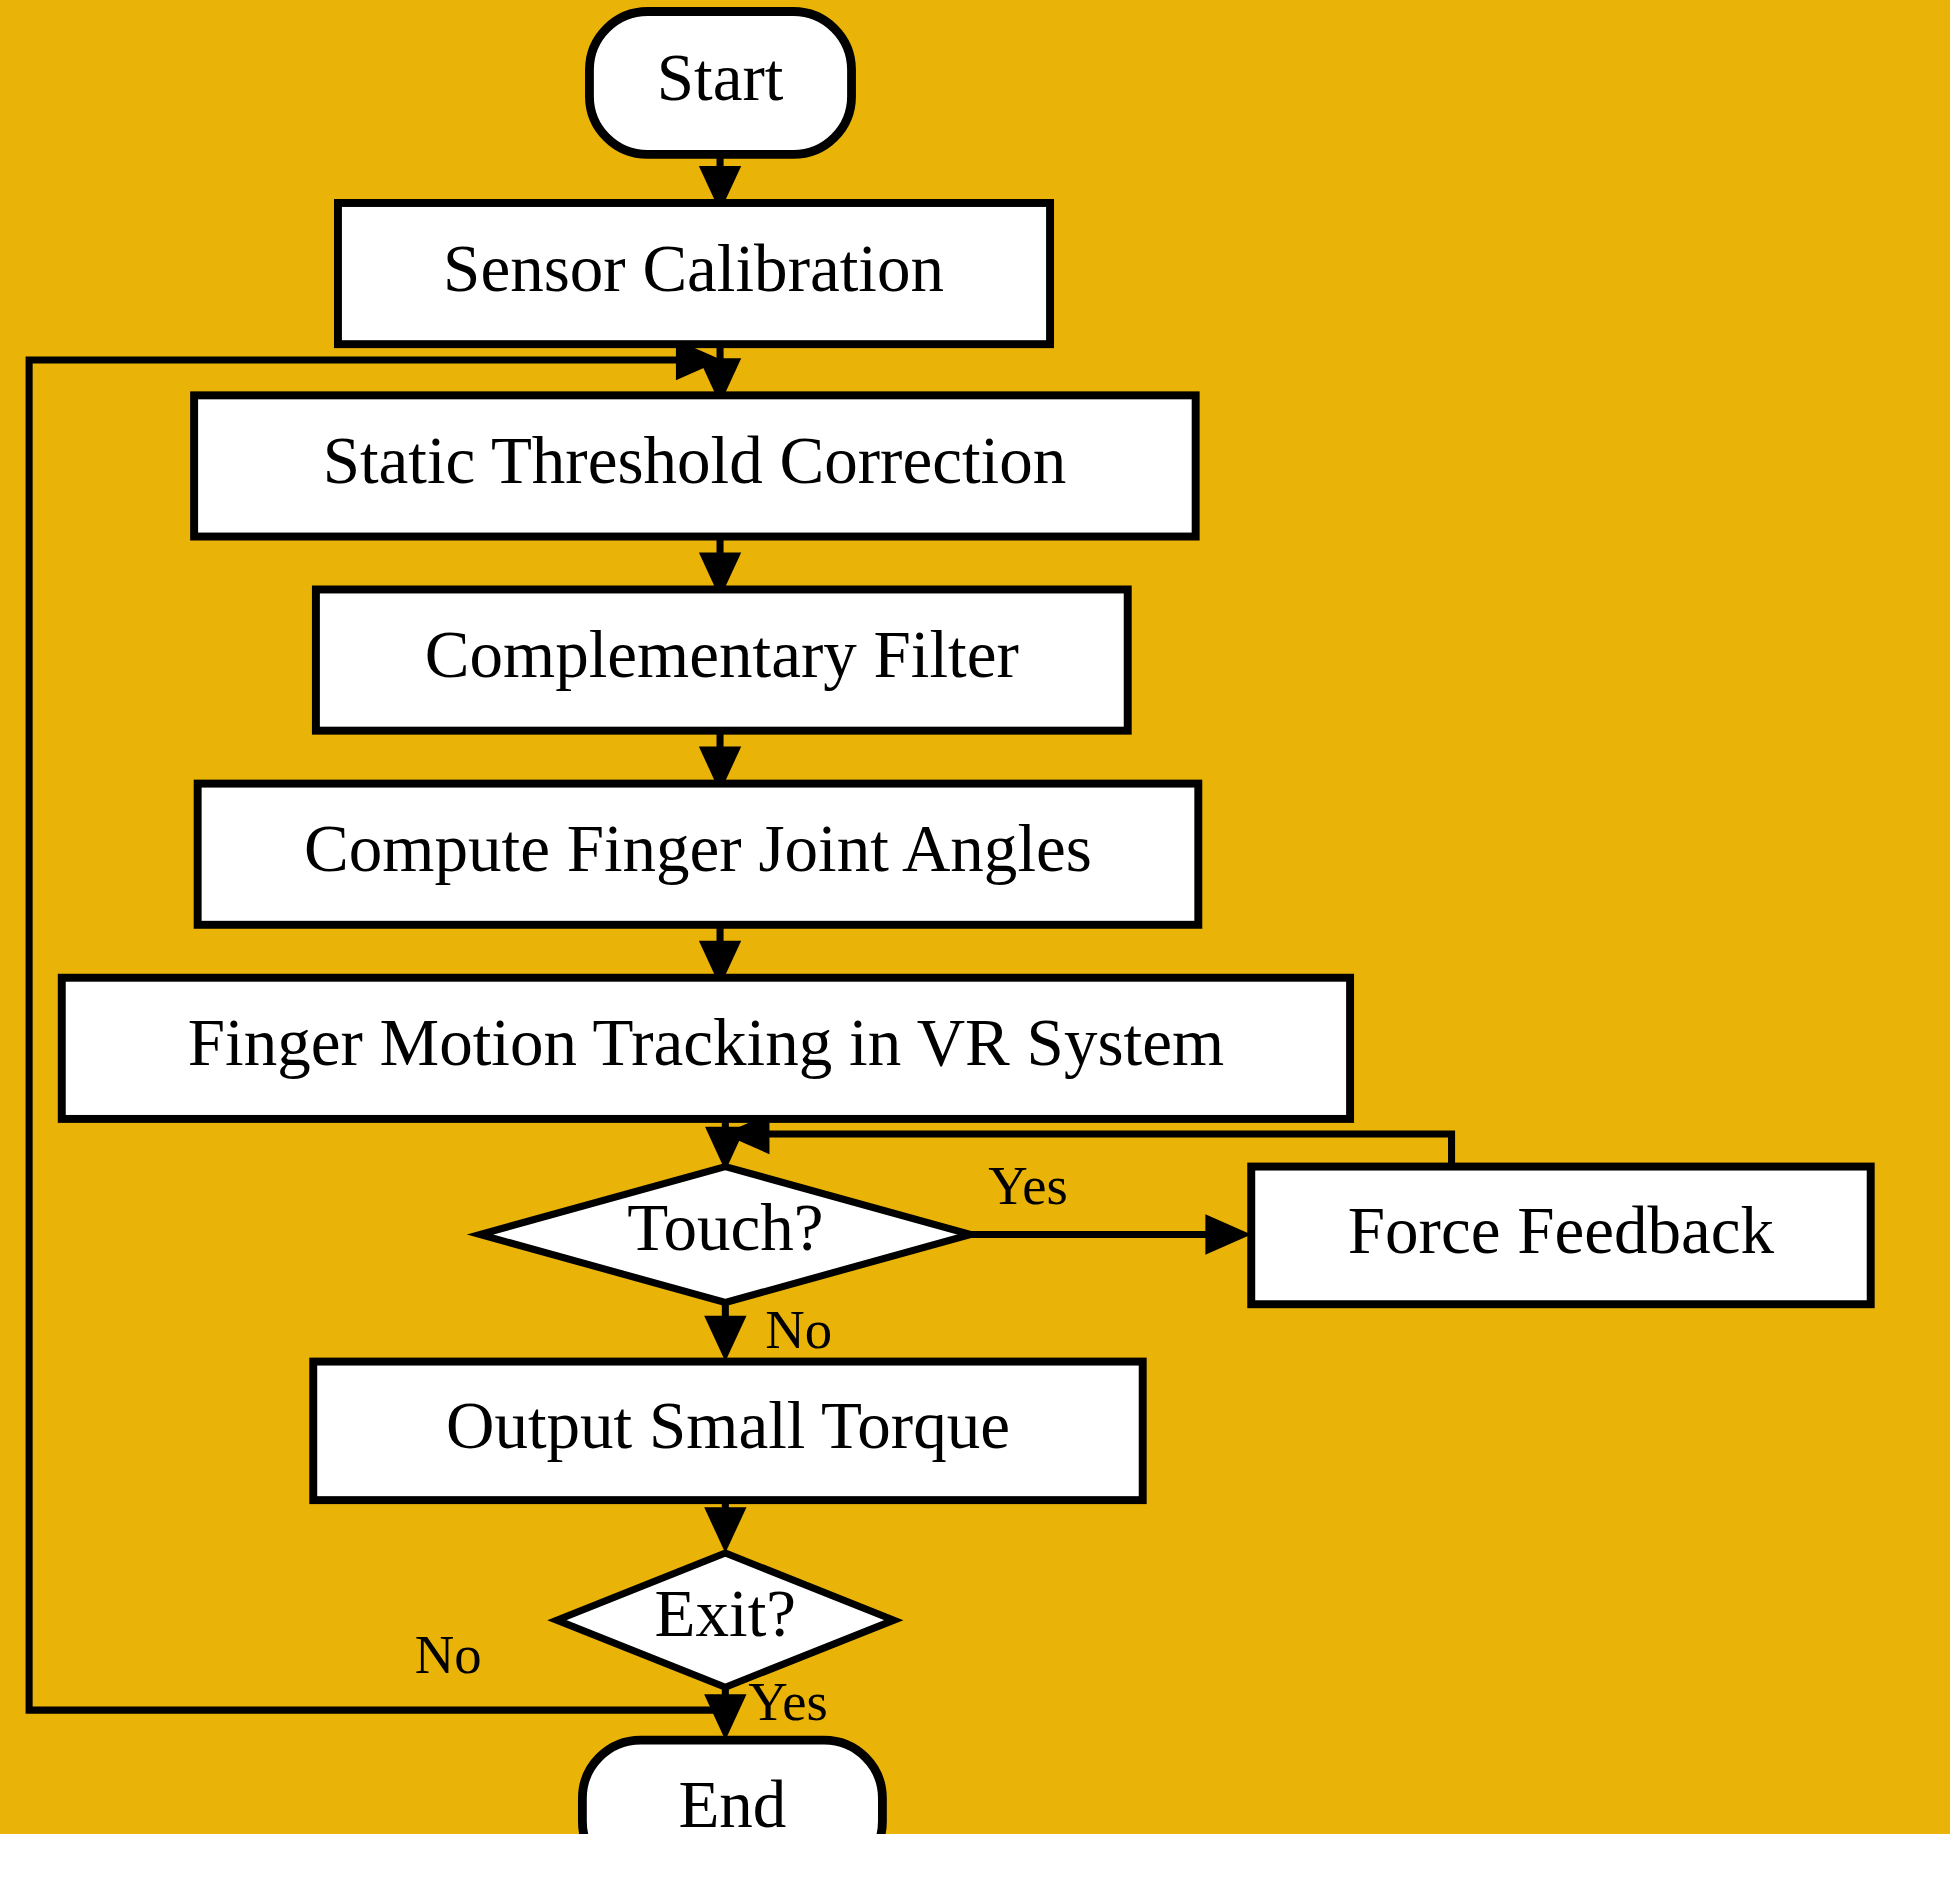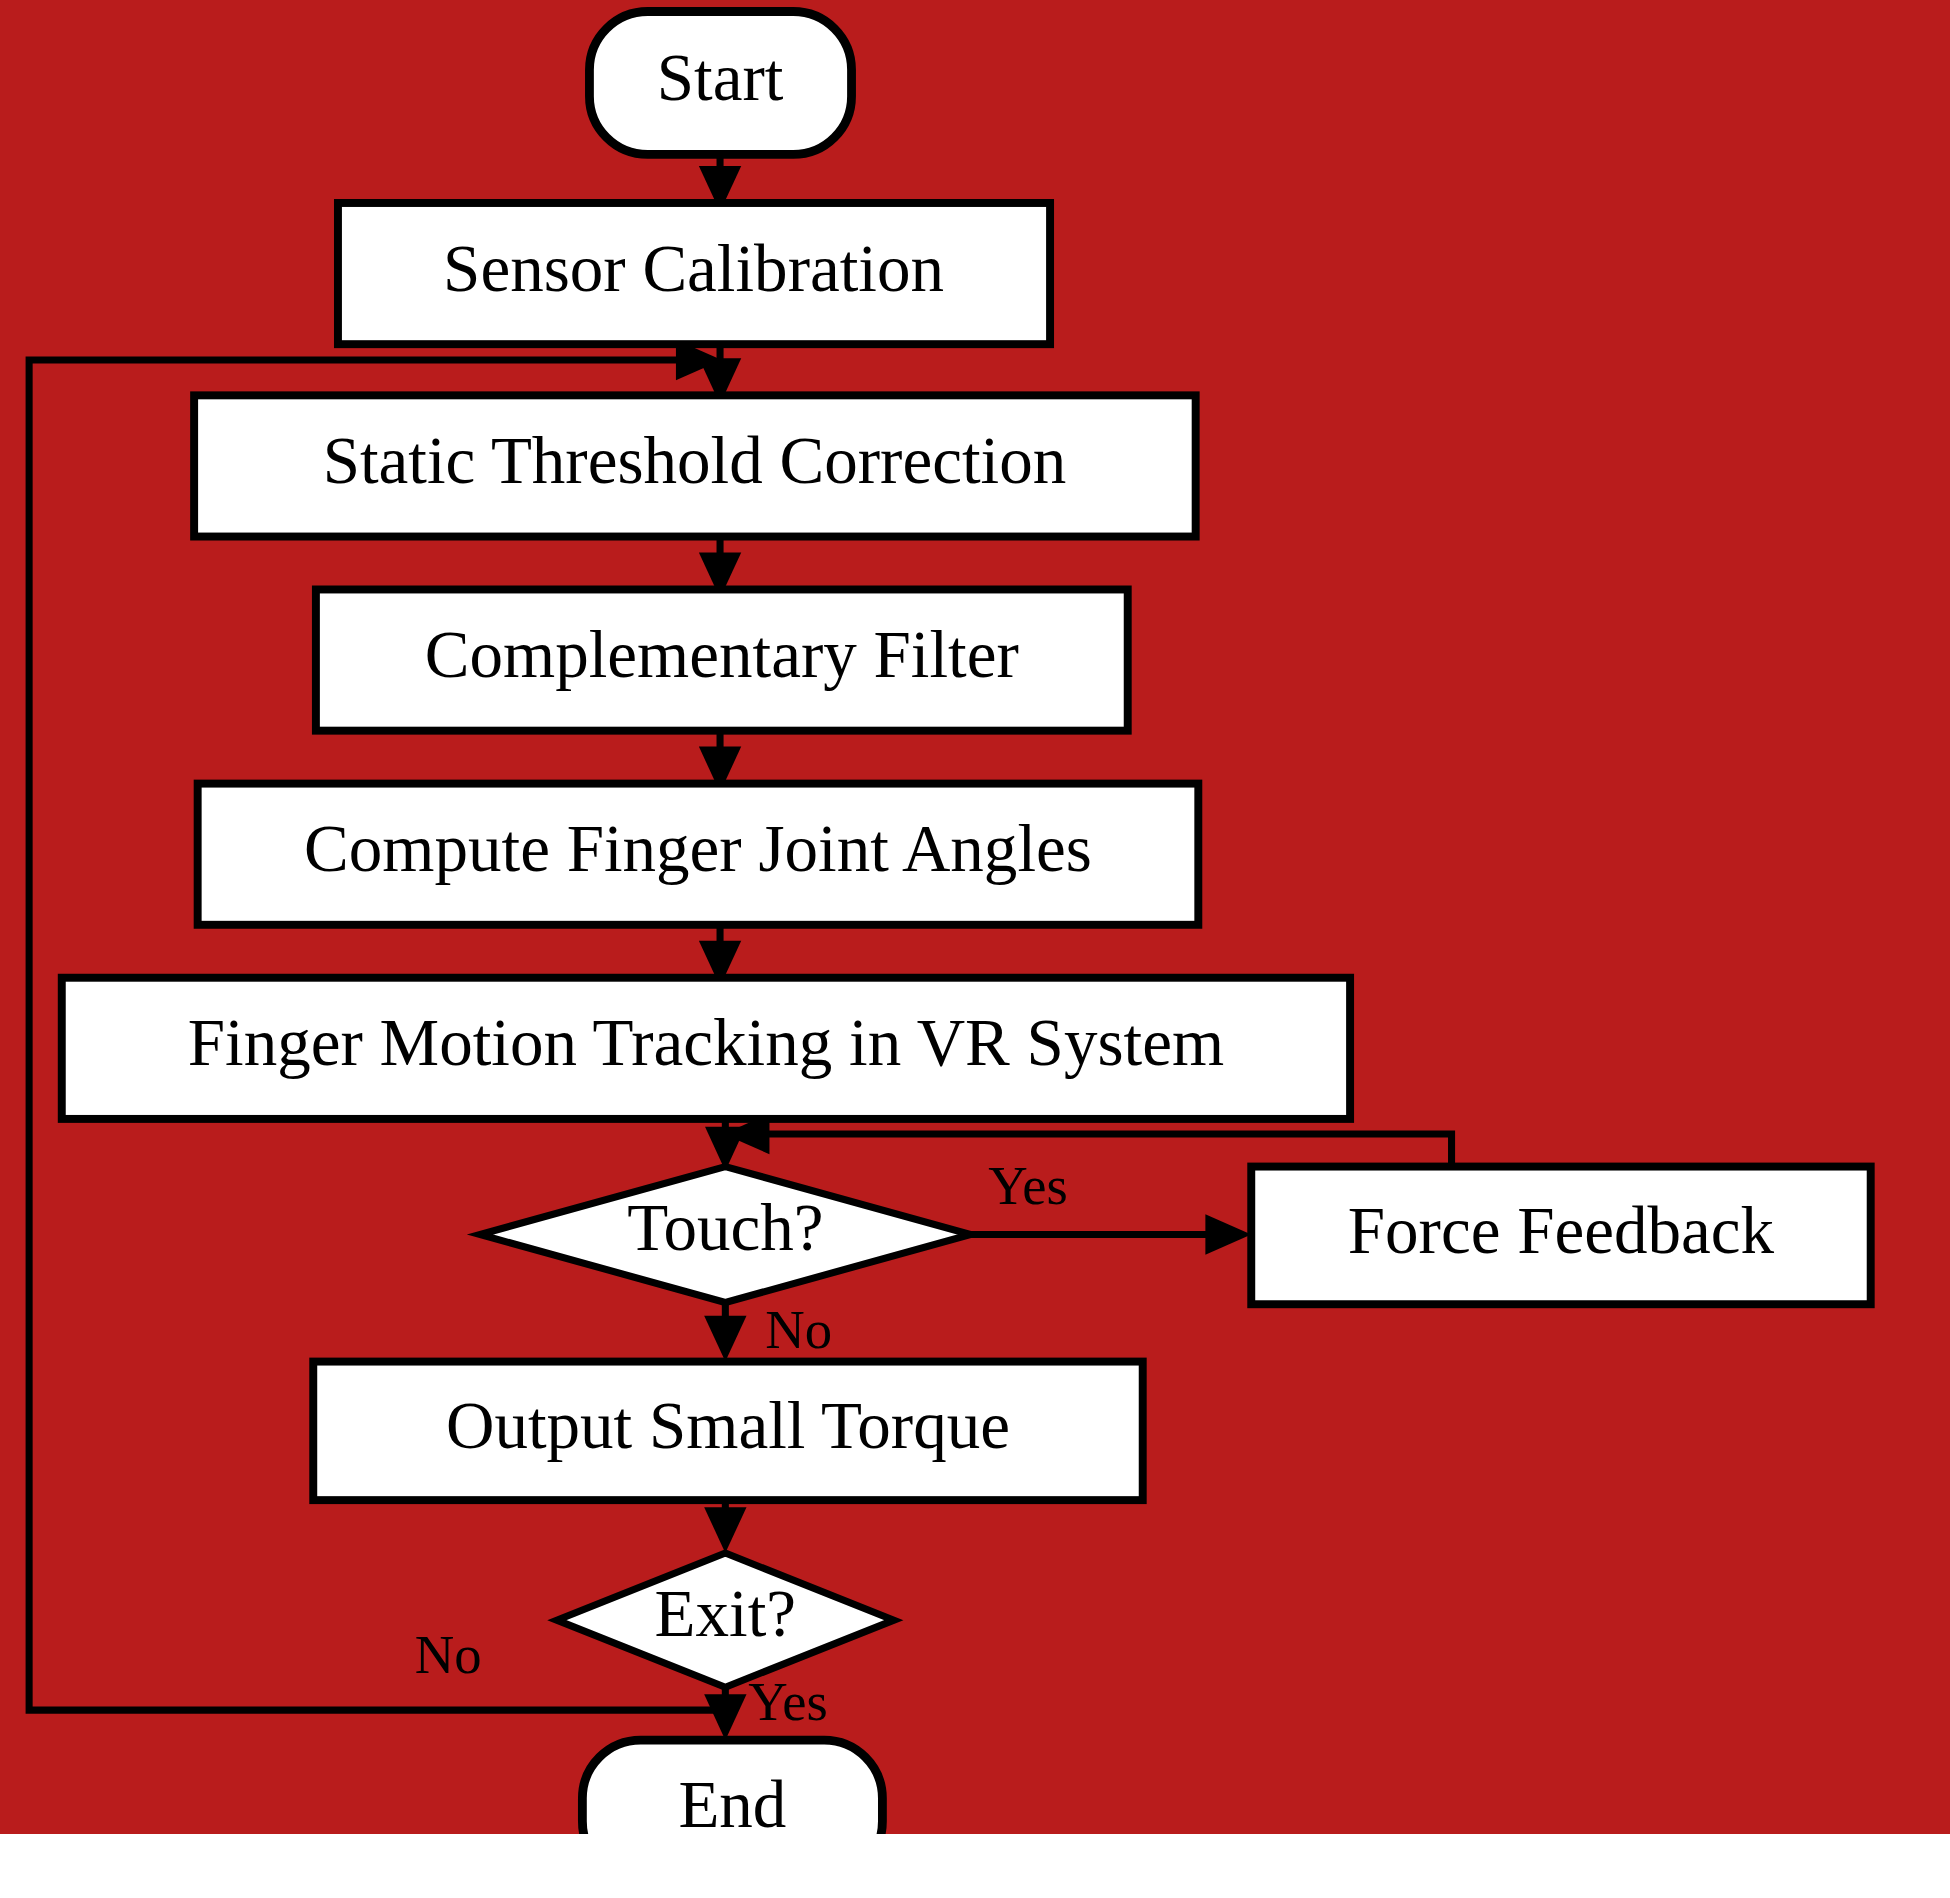--- a/index.html
+++ b/index.html
@@ -7,21 +7,21 @@
     padding: 0;
     background: #ffffff;
   }
   body {
     font-family: "Liberation Serif", "DejaVu Serif", serif;
   }
   #flowchart-root {
     position: relative;
     width: 1951px;
     height: 1834px;
-    background: #b91c1c;
+    background: #eab308;
     overflow: hidden;
   }
   #flow-svg {
     position: absolute;
     top: 0;
     left: 0;
     width: 1951px;
     height: 1899px;
     display: block;
   }

